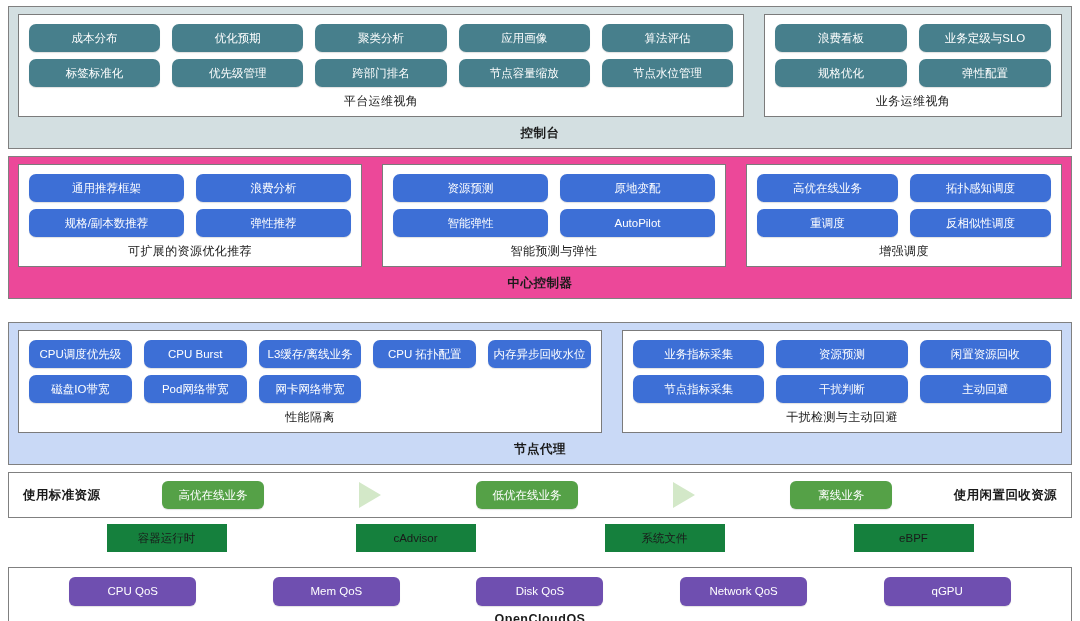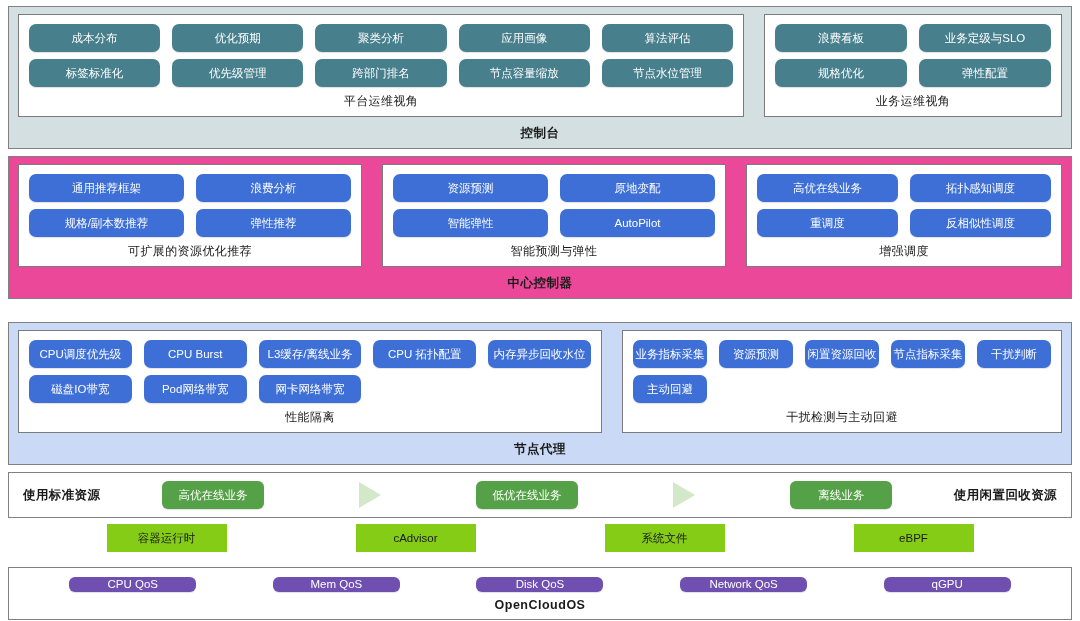--- a/index.html
+++ b/index.html
@@ -72,21 +72,21 @@
     line-height: 1.1;
     white-space: nowrap;
     box-shadow: 0 1px 1px rgba(0,0,0,.12);
   }
   .chip.teal { background: #477f8c; }
   .chip.blue { background: #3d6fd6; }
   .chip.green { background: #56a council; }
   .chip.green { background: #55a147; border-radius: 6px; }
   .chip.purple { background: #6f4fb0; border-radius: 6px; }
   .chip.yellow {
-    background: #84cc16; color: #1a1a1a; border-radius: 0;
+    background: #15803d; color: #1a1a1a; border-radius: 0;
     box-shadow: none; font-size: 11.5px;
   }
 
   
   #band-console { background: #d3dfe1; margin-bottom: 7px; }
   #band-console .band-inner { padding: 7px 9px 3px 9px; }
   #grp-platform { flex: 0 0 726px; }
   #grp-platform .group-grid { grid-template-columns: repeat(5, 1fr); }
   #grp-business { flex: 1; }
   #grp-business .group-grid { grid-template-columns: repeat(2, 1fr); }
@@ -98,21 +98,21 @@
   #grp-predict { flex: 0 0 344px; }
   #grp-sched { flex: 1; }
   #band-controller .group-grid { grid-template-columns: repeat(2, 1fr); }
 
   
   #band-node { background: #c9d9f6; margin-bottom: 7px; }
   #band-node .band-inner { padding: 7px 9px 3px 9px; }
   #grp-perf { flex: 0 0 584px; }
   #grp-perf .group-grid { grid-template-columns: repeat(5, 1fr); }
   #grp-interf { flex: 1; }
-  #grp-interf .group-grid { grid-template-columns: repeat(5, 1fr); }
+  #grp-interf .group-grid { grid-template-columns: repeat(3, 1fr); }
 
   
   #band-flow {
     background: #ffffff;
     display: flex;
     align-items: center;
     padding: 0 14px;
     height: 46px;
     margin-bottom: 0;
   }
@@ -149,21 +149,21 @@
   .tool-chip { width: 120px; height: 28px; }
 
   
   #band-os { background: #ffffff; }
   #band-os .os-row {
     display: flex;
     justify-content: space-around;
     align-items: center;
     padding: 9px 22px 0 22px;
   }
-  .os-chip { width: 127px; height: 15px; }
+  .os-chip { width: 127px; height: 29px; }
   #band-os .band-label { padding: 6px 0 7px 0; }
 </style>
 </head>
 <body>
 
 <div class="canvas">
 
   <div class="band" id="band-console">
     <div class="band-inner">
 

